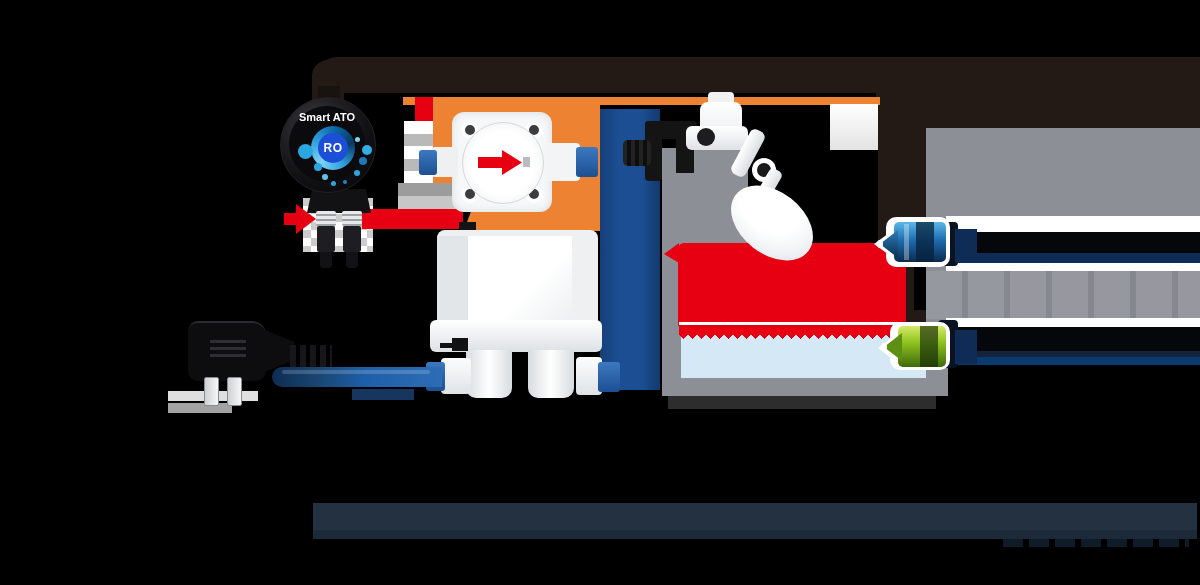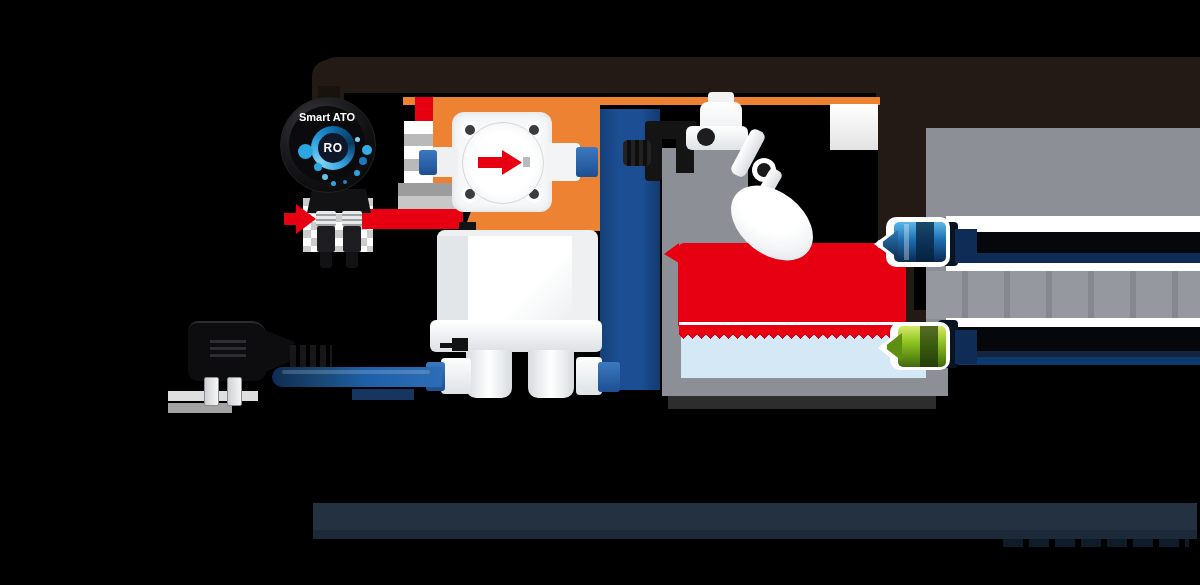--- a/index.html
+++ b/index.html
@@ -143,21 +143,21 @@
   <div class="a" style="left:210px;top:340px;width:36px;height:20px;background:repeating-linear-gradient(180deg,#2e2e33 0 3px,transparent 3px 7px);"></div>
   <div class="a" style="left:290px;top:345px;width:42px;height:22px;background:repeating-linear-gradient(90deg,#17171a 0 6px,#000 6px 10px);"></div>
   <div class="a" style="left:204px;top:377px;width:13px;height:27px;background:linear-gradient(90deg,#cfd1d4,#f5f6f7);border:1px solid #8a8d90;border-radius:2px;"></div>
   <div class="a" style="left:227px;top:377px;width:13px;height:27px;background:linear-gradient(90deg,#cfd1d4,#f5f6f7);border:1px solid #8a8d90;border-radius:2px;"></div>
 
   <div class="a" style="left:307px;top:189px;width:64px;height:24px;background:#121215;clip-path:polygon(8% 0,92% 0,100% 100%,0 100%);"></div>
   <div class="a r" style="left:280px;top:97px;width:94px;height:94px;background:radial-gradient(circle at 35% 28%,#35353b,#111114 60%,#050506);border:1px solid #222;"></div>
   <div class="a r" style="left:289px;top:106px;width:76px;height:76px;background:#0b0b0e;"></div>
   <div class="a lbl" style="left:292px;top:111px;width:70px;font-size:11px;">Smart ATO</div>
   <div class="a r" style="left:311px;top:126px;width:44px;height:44px;background:conic-gradient(from 220deg,#7cd4f5,#2f9fdc,#0c69a8,#083a63,#2f9fdc,#7cd4f5);"></div>
-  <div class="a r lbl" style="left:318px;top:133px;width:30px;height:30px;background:#0f172a;font-size:12px;line-height:30px;letter-spacing:.5px;">RO</div>
+  <div class="a r lbl" style="left:318px;top:133px;width:30px;height:30px;background:#1d4ed8;font-size:12px;line-height:30px;letter-spacing:.5px;">RO</div>
   <div class="a r" style="left:298px;top:144px;width:15px;height:15px;background:#2aa6e0;"></div>
   <div class="a r" style="left:314px;top:163px;width:8px;height:8px;background:#2aa6e0;"></div>
   <div class="a r" style="left:322px;top:174px;width:6px;height:6px;background:#63c3ec;"></div>
   <div class="a r" style="left:331px;top:181px;width:5px;height:5px;background:#2aa6e0;"></div>
   <div class="a r" style="left:343px;top:180px;width:4px;height:4px;background:#1f85c6;"></div>
   <div class="a r" style="left:354px;top:170px;width:6px;height:6px;background:#2aa6e0;"></div>
   <div class="a r" style="left:359px;top:157px;width:8px;height:8px;background:#1c77bb;"></div>
   <div class="a r" style="left:362px;top:145px;width:10px;height:10px;background:#35ace3;"></div>
   <div class="a r" style="left:355px;top:137px;width:5px;height:5px;background:#7fd2f2;"></div>
 

